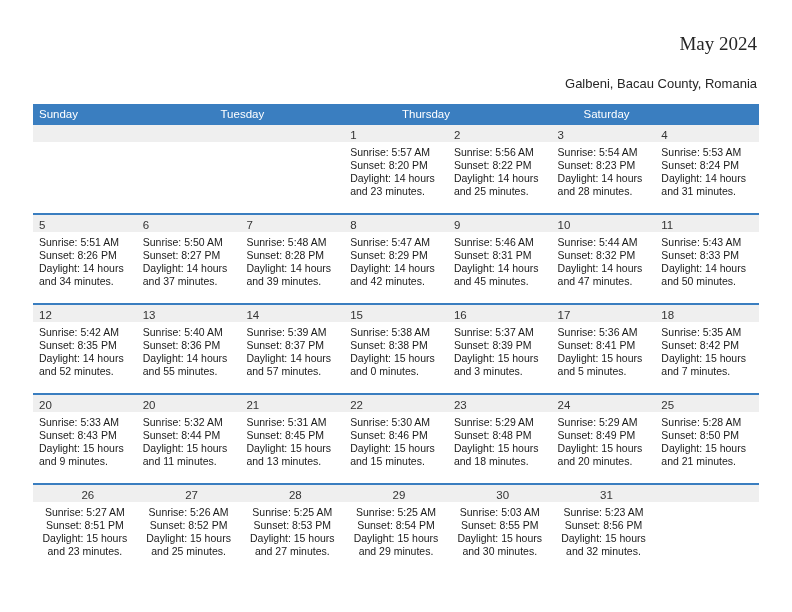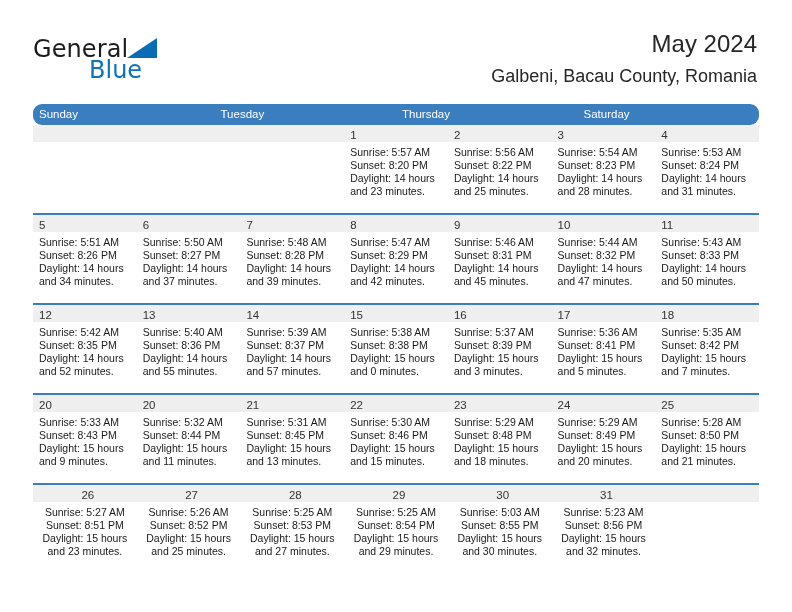--- a/index.html
+++ b/index.html
@@ -69,48 +69,48 @@
     border-color: transparent transparent #0a6cb4 transparent;
   }
 
   .title-block {
     position: absolute;
     right: 35px;
     top: 28px;
     text-align: right;
   }
   .cal-title {
-    font-size: 24px;
+    font-size: 19px;
     font-weight: 400;
     color: #262626;
     line-height: 32px;
     white-space: nowrap;
+    font-family: Liberation Serif, serif;
   }
   .cal-subtitle {
-    margin-top: 7px;
-    font-size: 18px;
+    margin-top: 15px;
+    font-size: 13px;
     font-weight: 400;
     color: #262626;
     line-height: 18px;
     white-space: nowrap;
   }
 
   
   .calendar {
     position: absolute;
     left: 33px;
     top: 104px;
     width: 726px;
   }
   .weekday-row {
     display: flex;
     width: 726px;
     height: 21px;
     background: #3a7ec0;
-    border-radius: 9px;
   }
   .weekday-cell {
     flex: 1 1 0;
     box-sizing: border-box;
     padding-left: 6px;
     color: #ffffff;
     font-size: 11.5px;
     line-height: 21px;
     white-space: nowrap;
     overflow: hidden;
@@ -158,25 +158,20 @@
     background: #efefef;
   }
 </style>
 </head>
 <body>
 
 <div class="page">
 
   <div class="page-header">
 
-    <div class="brand">
-      <span class="brand-general">General</span>
-      <span class="brand-flag"></span>
-      <span class="brand-blue">Blue</span>
-    </div>
 
     <div class="title-block">
       <div class="cal-title">May 2024</div>
       <div class="cal-subtitle">Galbeni, Bacau County, Romania</div>
     </div>
 
   </div>
 
   <div class="calendar">
 

